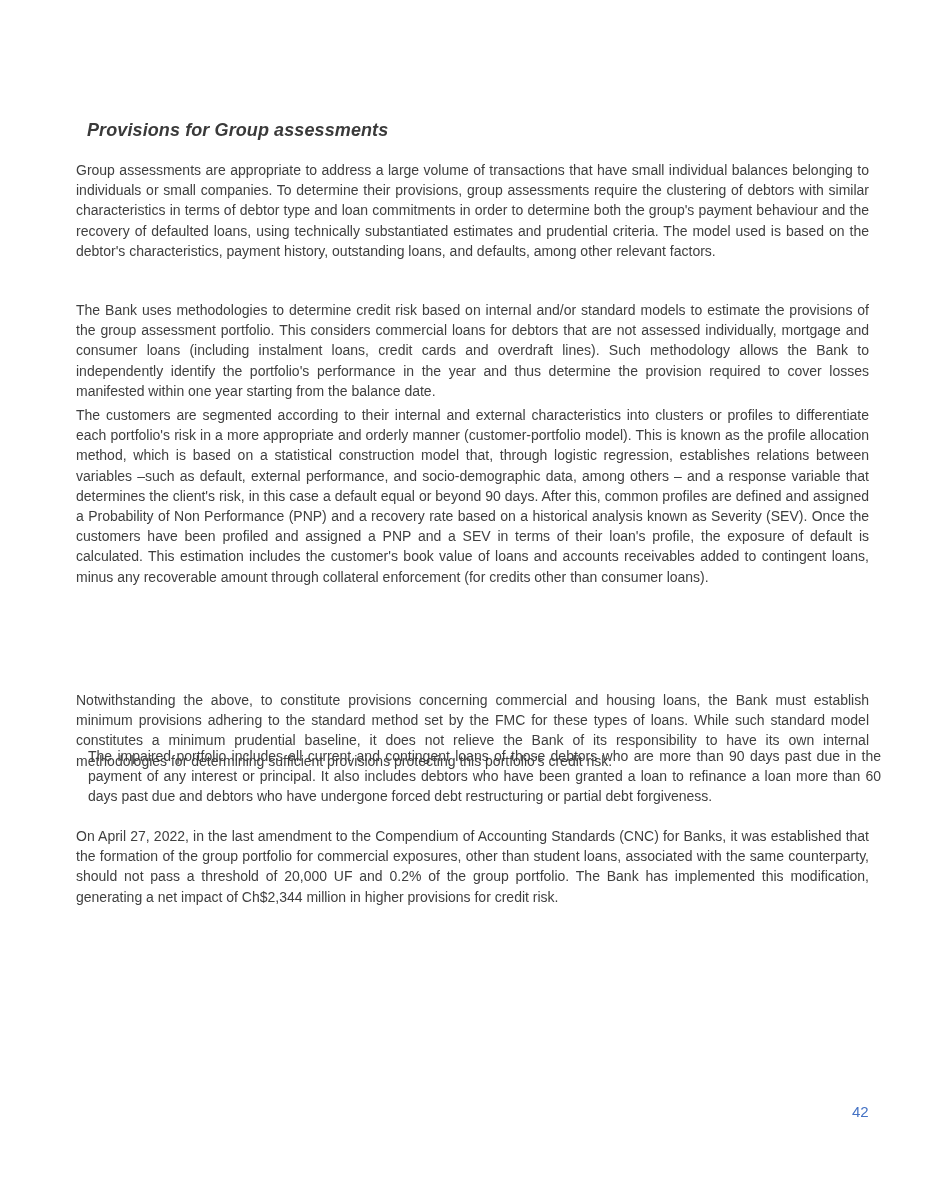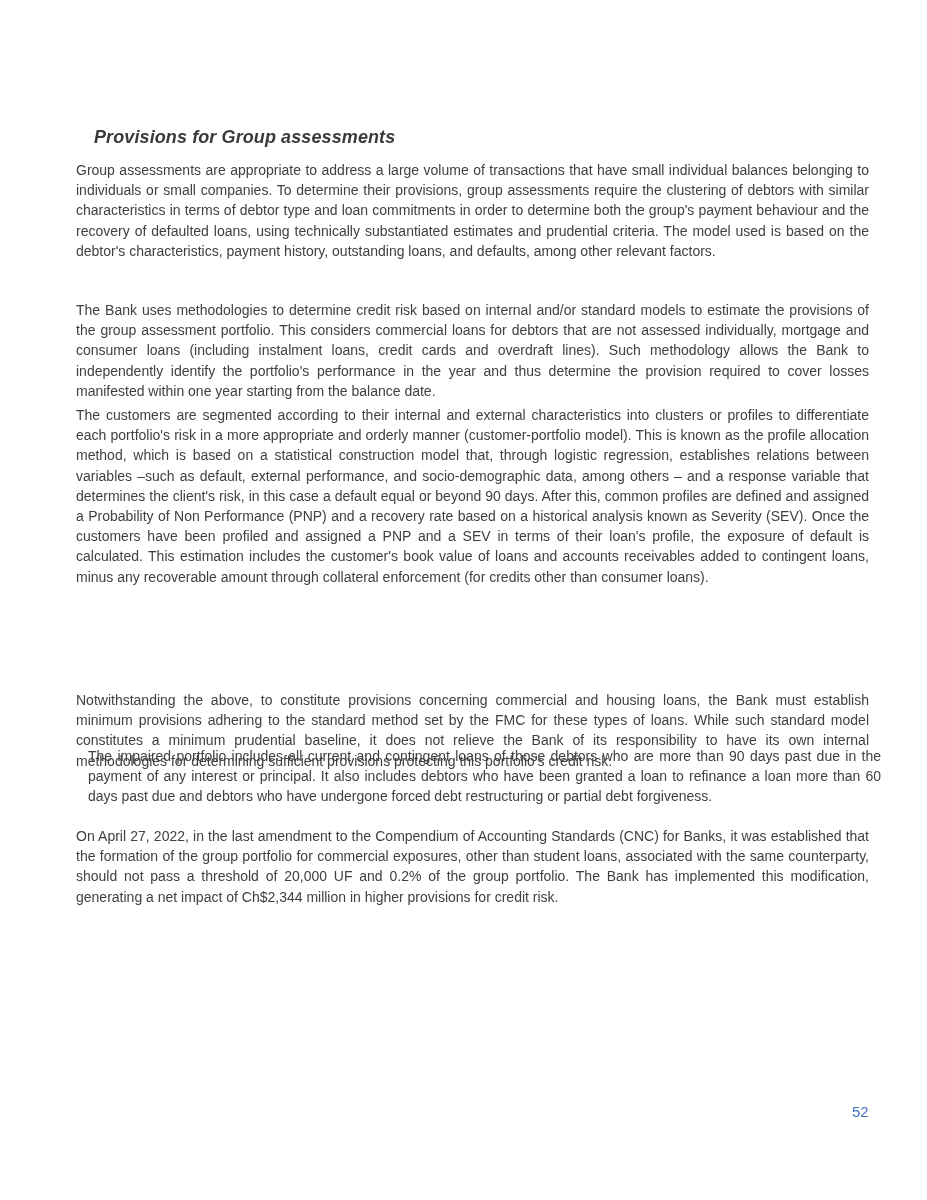--- a/index.html
+++ b/index.html
@@ -18,21 +18,21 @@
     .page {
       position: absolute;
       left: 76px;
       top: 0;
       width: 793px;
     }
     .title {
       position: absolute;
       left: 0;
       top: 109px;
-      margin: 18px;
+      margin: 11px;
       font-size: 18px;
       font-weight: bold;
       font-style: italic;
       color: #3a3a3a;
       letter-spacing: 0.1px;
       white-space: nowrap;
     }
     .para {
       position: absolute;
       left: 0;
@@ -69,13 +69,13 @@
 
   <p class="para" id="p3">The customers are segmented according to their internal and external characteristics into clusters or profiles to differentiate each portfolio's risk in a more appropriate and orderly manner (customer-portfolio model). This is known as the profile allocation method, which is based on a statistical construction model that, through logistic regression, establishes relations between variables –such as default, external performance, and socio-demographic data, among others – and a response variable that determines the client's risk, in this case a default equal or beyond 90 days. After this, common profiles are defined and assigned a Probability of Non Performance (PNP) and a recovery rate based on a historical analysis known as Severity (SEV). Once the customers have been profiled and assigned a PNP and a SEV in terms of their loan's profile, the exposure of default is calculated. This estimation includes the customer's book value of loans and accounts receivables added to contingent loans, minus any recoverable amount through collateral enforcement (for credits other than consumer loans).</p>
 
   <p class="para" id="p4">Notwithstanding the above, to constitute provisions concerning commercial and housing loans, the Bank must establish minimum provisions adhering to the standard method set by the FMC for these types of loans. While such standard model constitutes a minimum prudential baseline, it does not relieve the Bank of its responsibility to have its own internal methodologies for determining sufficient provisions protecting this portfolio's credit risk.</p>
 
   <p class="para" id="p5">The impaired portfolio includes all current and contingent loans of those debtors who are more than 90 days past due in the payment of any interest or principal. It also includes debtors who have been granted a loan to refinance a loan more than 60 days past due and debtors who have undergone forced debt restructuring or partial debt forgiveness.</p>
 
   <p class="para" id="p6">On April 27, 2022, in the last amendment to the Compendium of Accounting Standards (CNC) for Banks, it was established that the formation of the group portfolio for commercial exposures, other than student loans, associated with the same counterparty, should not pass a threshold of 20,000 UF and 0.2% of the group portfolio. The Bank has implemented this modification, generating a net impact of Ch$2,344 million in higher provisions for credit risk.</p>
 </div>
 
-<div class="page-number">52</div>
+<div class="page-number">42</div>
 
 </body></html>

